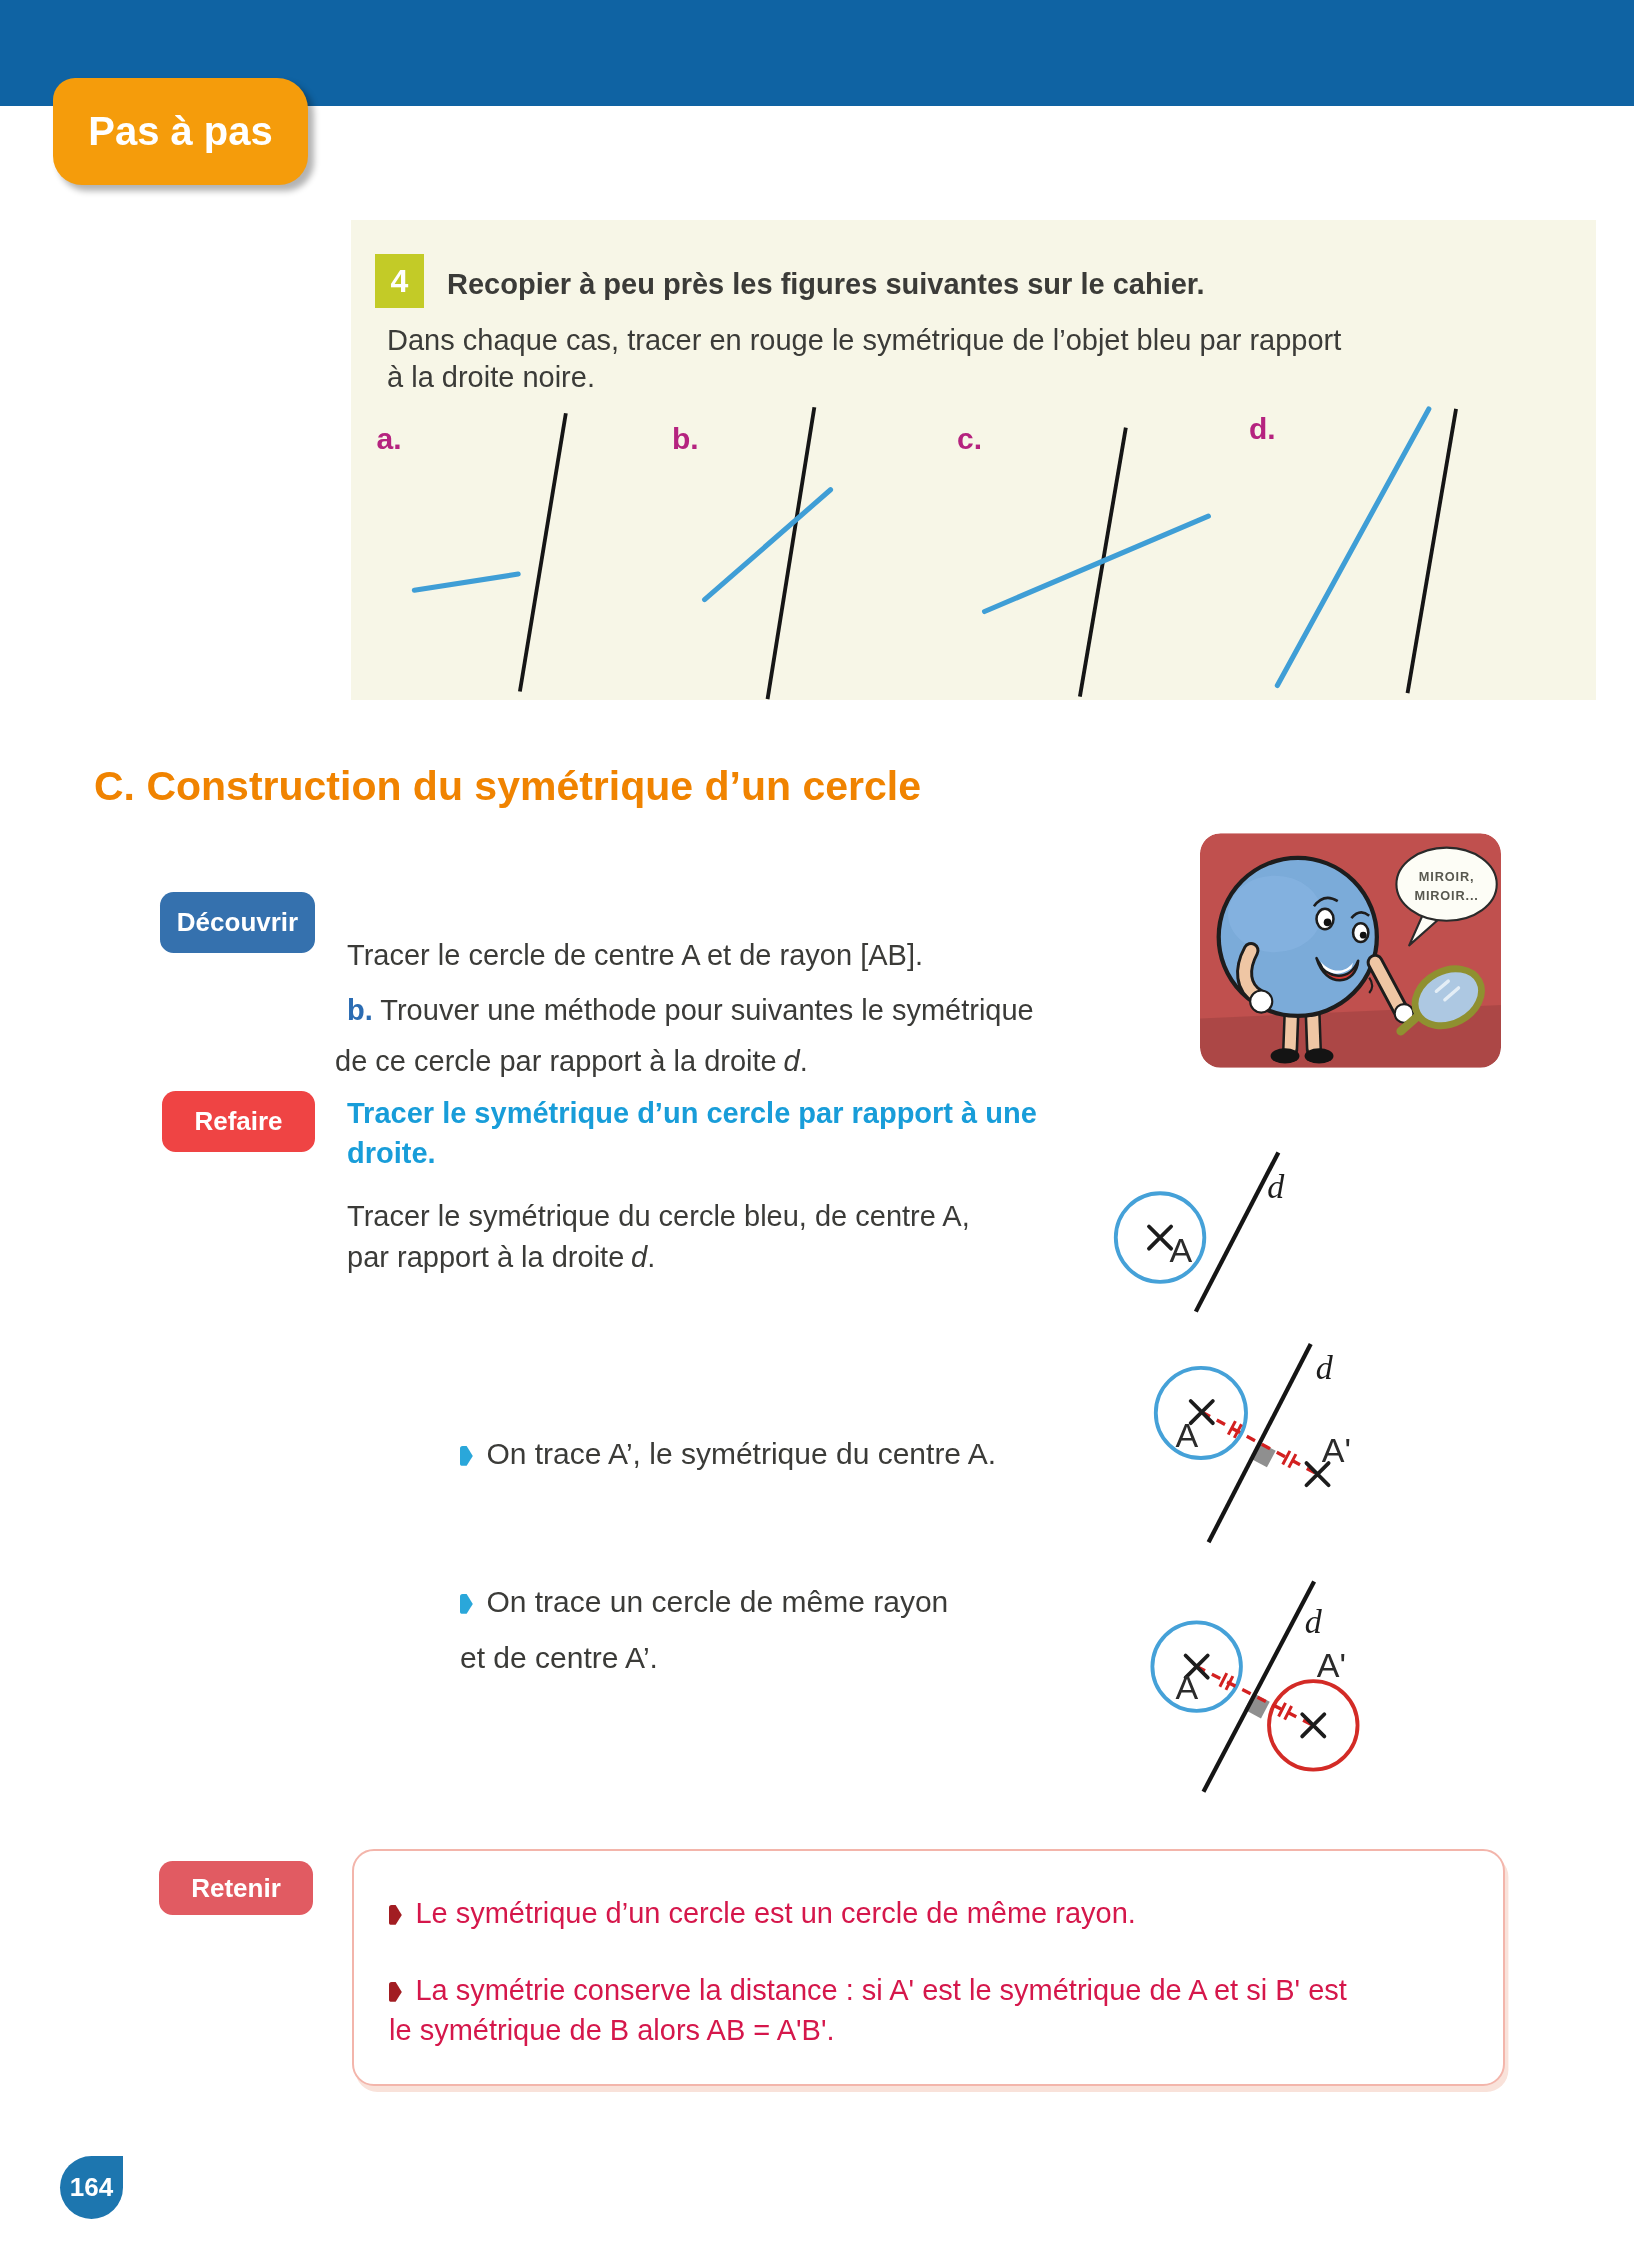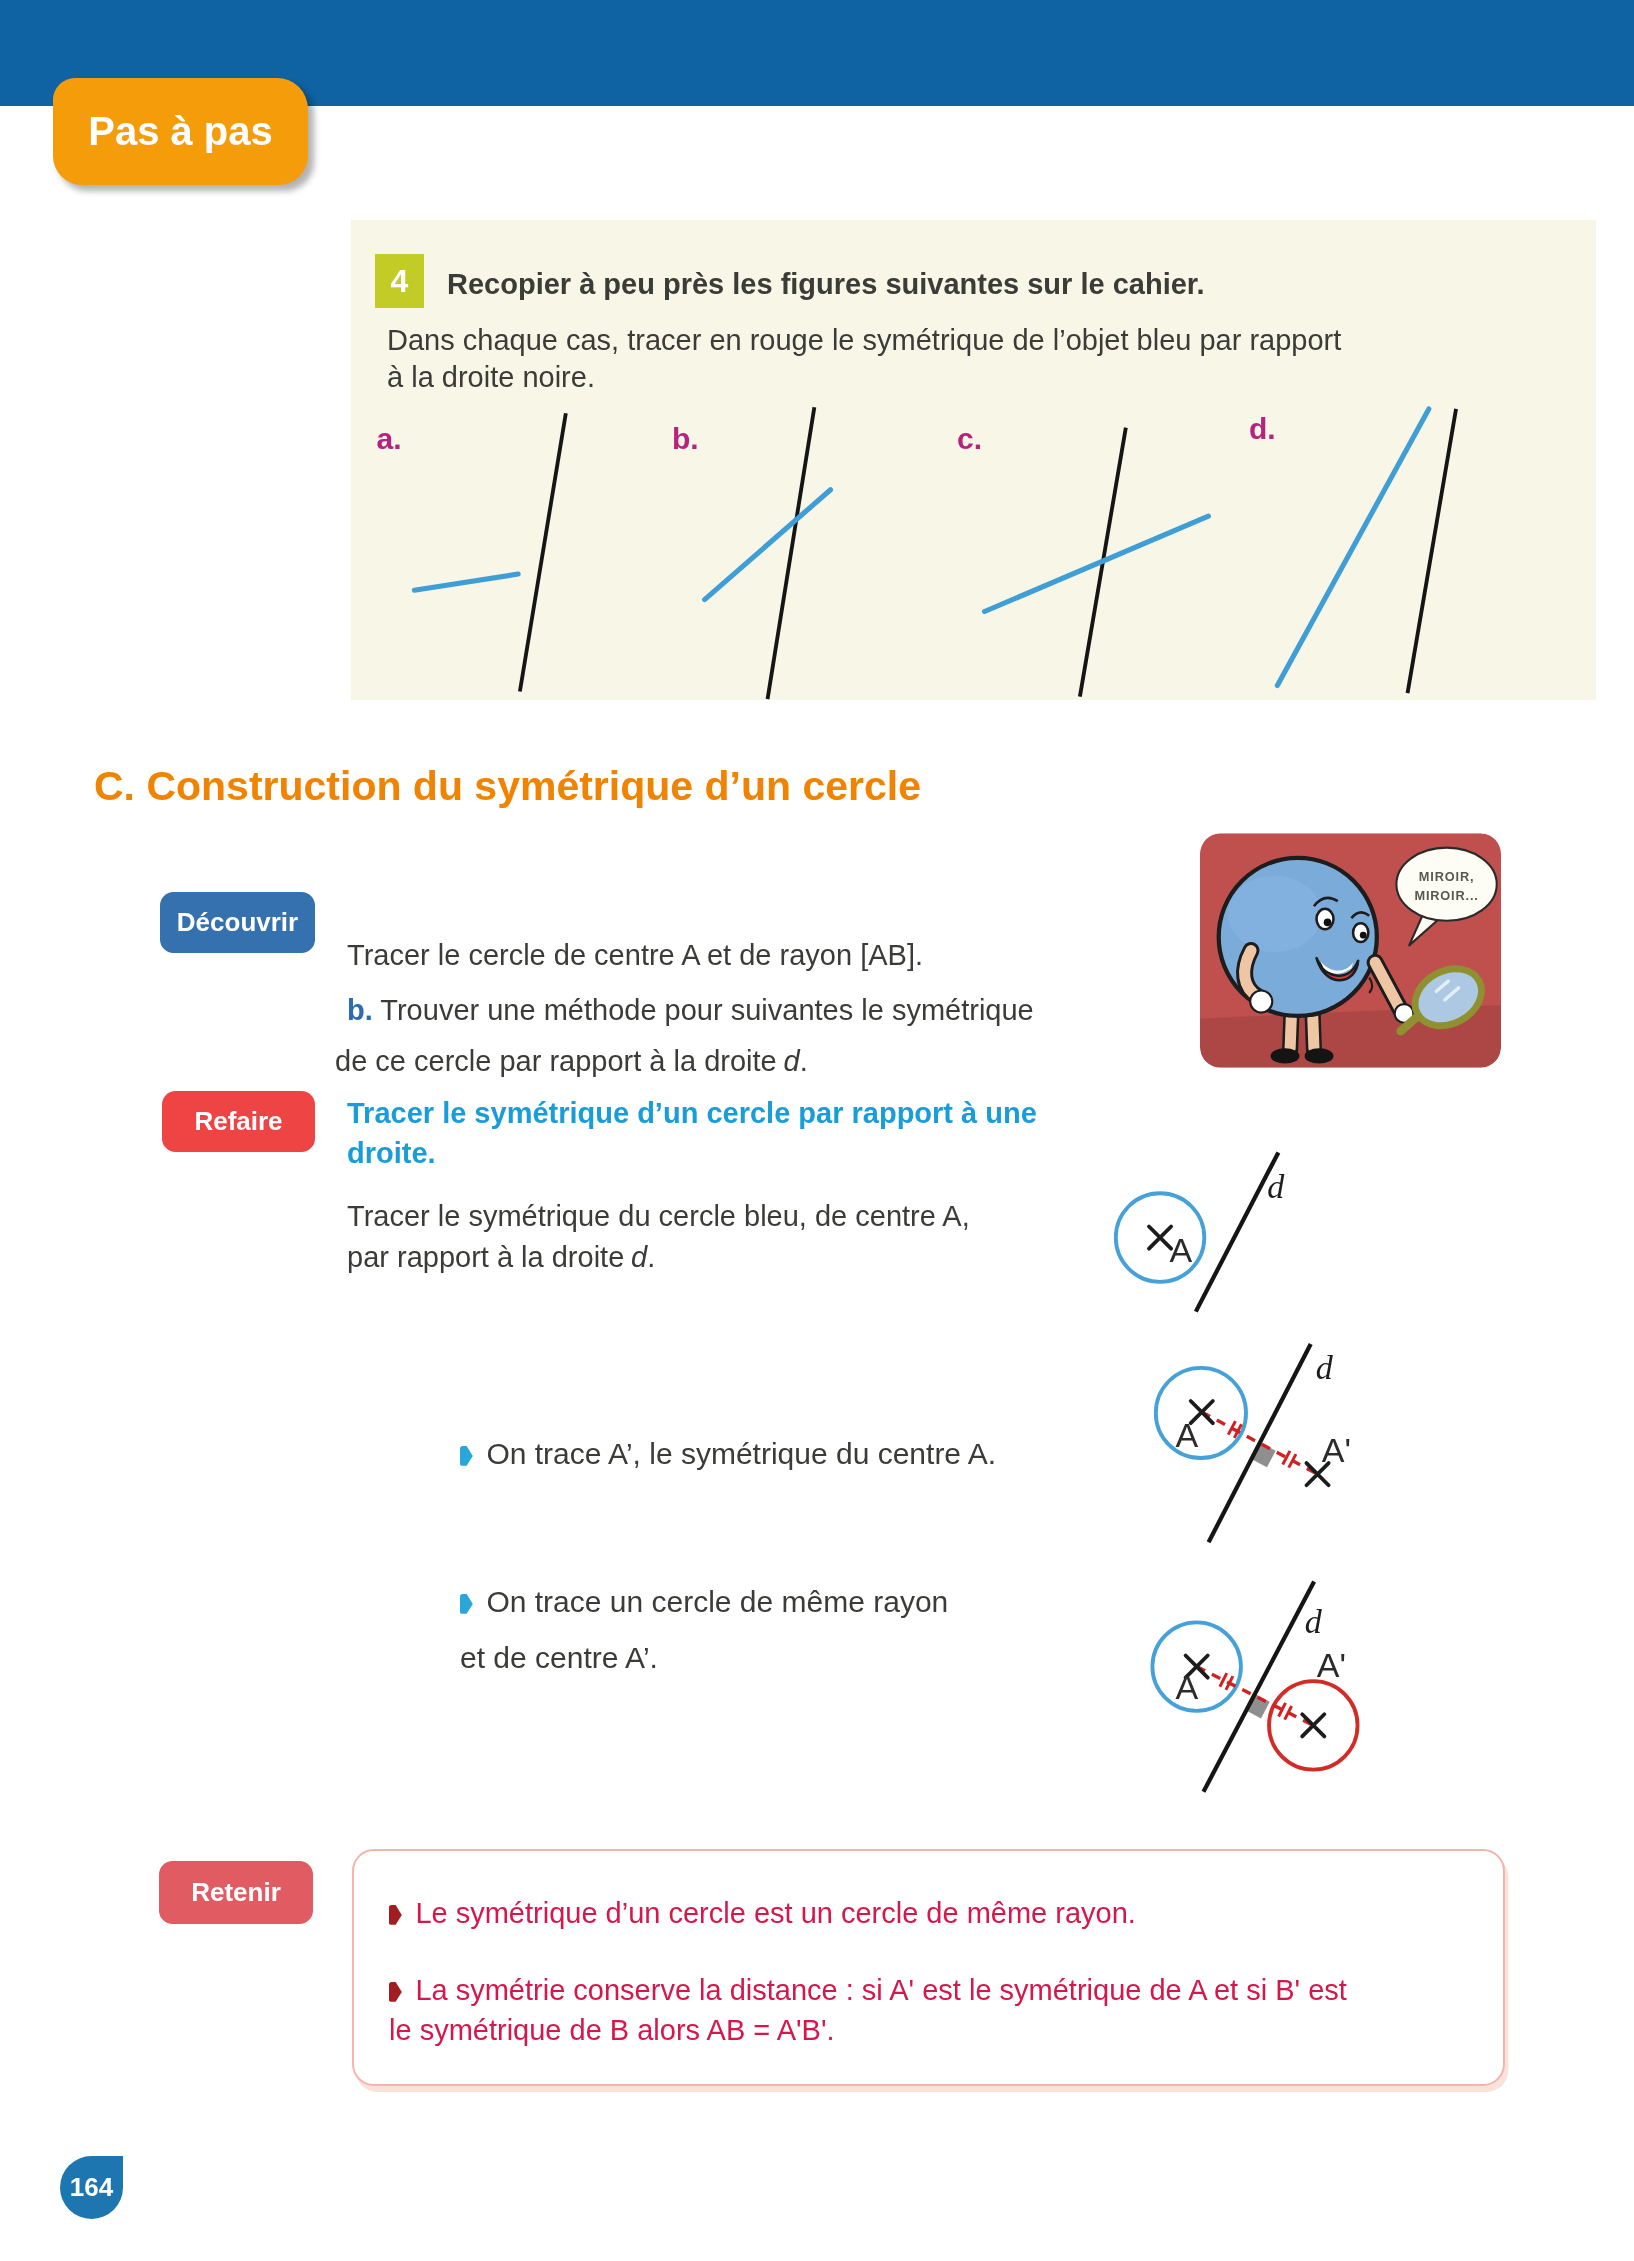--- a/index.html
+++ b/index.html
@@ -199,21 +199,21 @@
       <g transform="translate(228 680) rotate(27)">
         <path d="M-3 -9 L-3 9 M5 -9 L5 9" stroke="#d32020" stroke-width="3.5"></path>
       </g>
       <path d="M112 615 L138 641 M112 641 L138 615" stroke="#1c1c1c" stroke-width="4.5" stroke-linecap="round"></path>
       <path d="M249 684 L275 710 M249 710 L275 684" stroke="#1c1c1c" stroke-width="4.5" stroke-linecap="round"></path>
       <text class="plab" x="100" y="666">A</text>
       <text class="plab" x="266" y="640">A'</text>
     </g>
   </svg>
 
-  <div class="abs badge b-ret" style="left:159px;top:1861px;width:154px;height:63px;">Retenir</div>
+  <div class="abs badge b-ret" style="left:159px;top:1861px;width:154px;height:54px;">Retenir</div>
   <div class="abs retbox" style="left:352px;top:1849px;width:1149px;height:233px;">
     <p class="abs rettext" style="left:35px;top:46px;">
       <span class="bullet retbullet"></span><span>Le symétrique d’un cercle est un cercle de même rayon.</span>
     </p>
     <p class="abs rettext" style="left:35px;top:123px;">
       <span class="bullet retbullet"></span><span>La symétrie conserve la distance : si A' est le symétrique de A et si B' est</span>
     </p>
     <p class="abs rettext" style="left:35px;top:163px;">le symétrique de B alors AB = A'B'.</p>
   </div>
 

